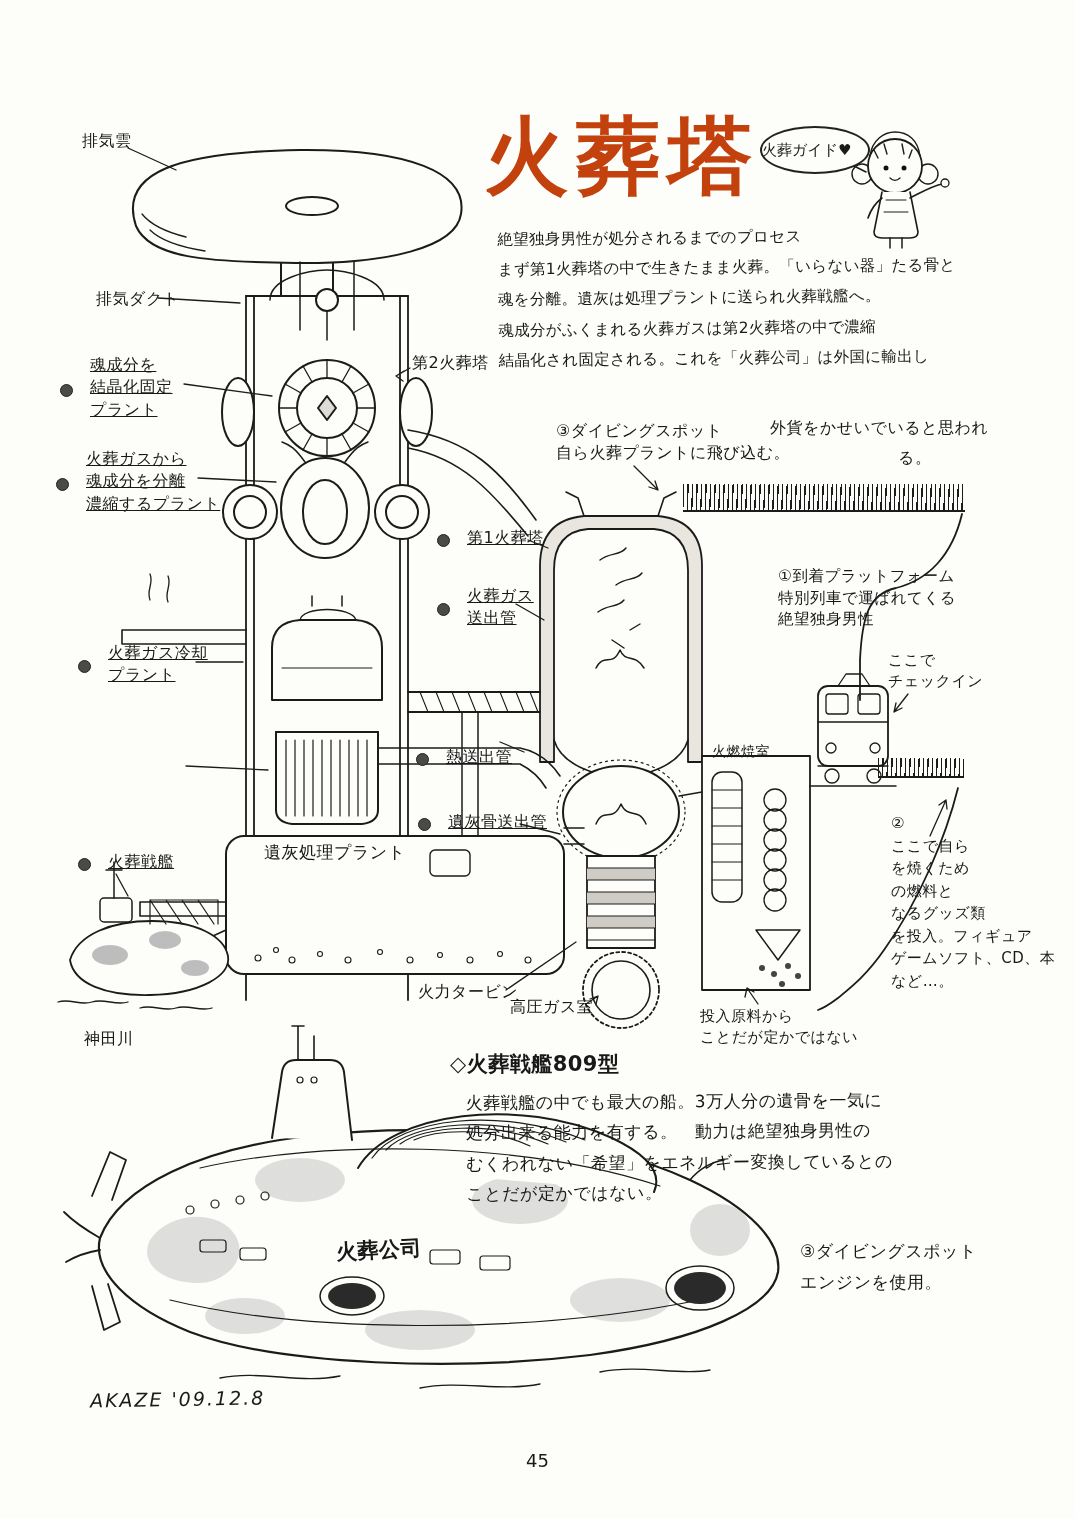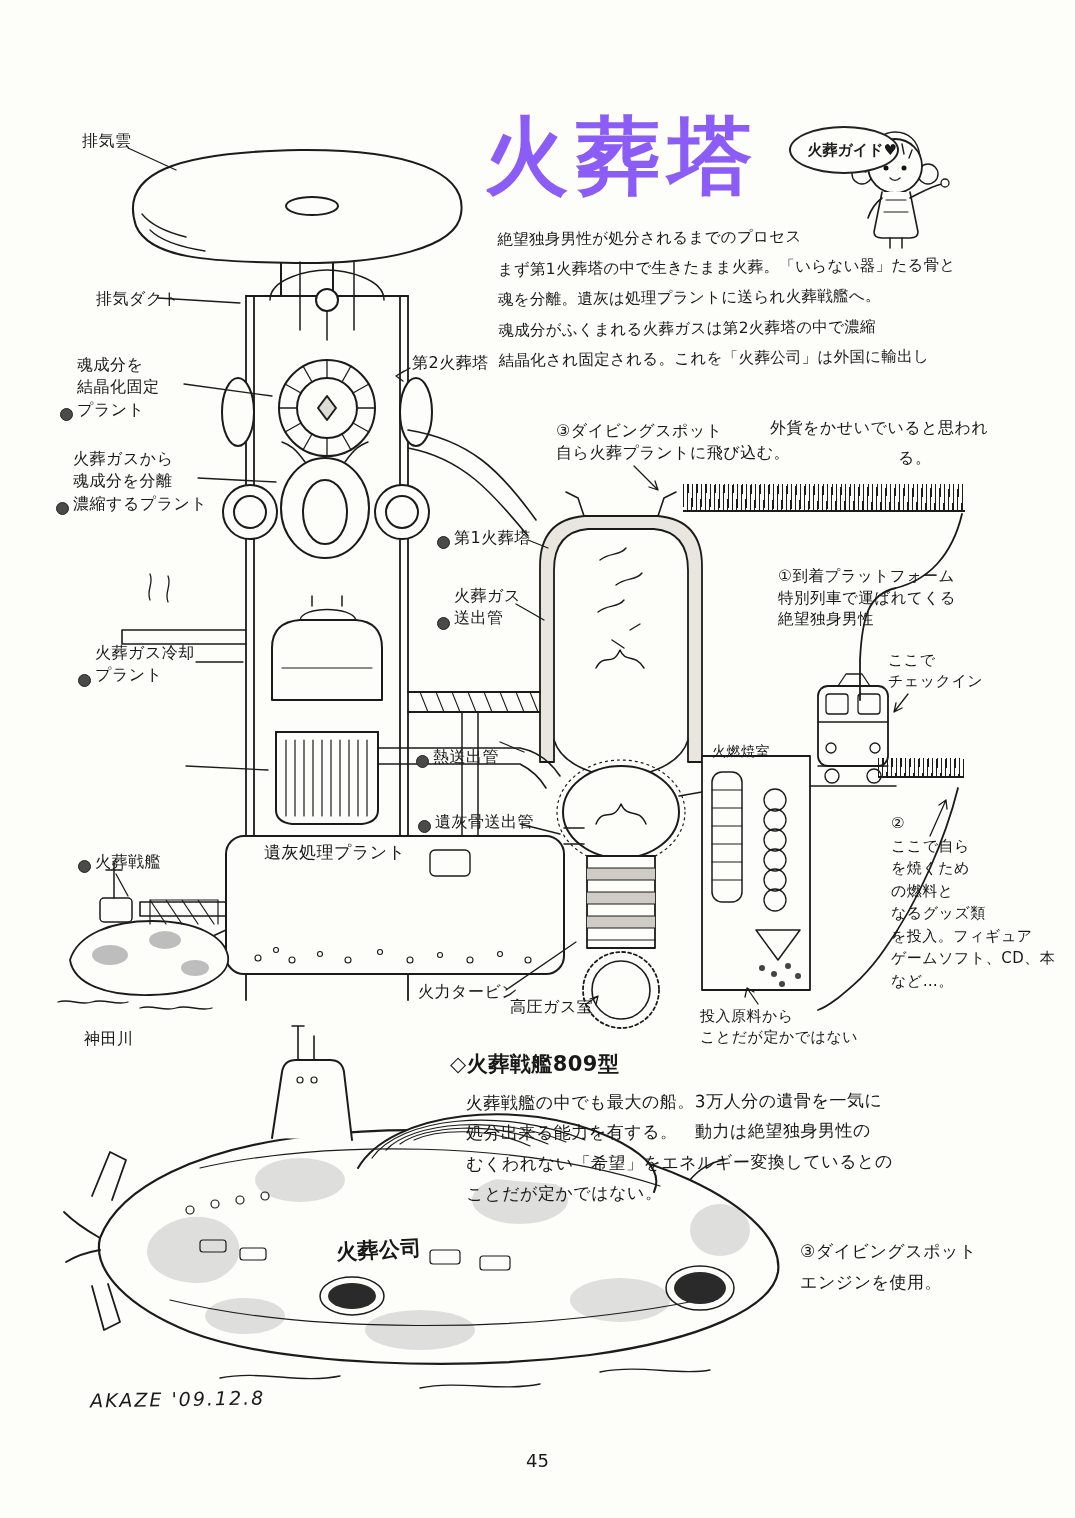--- a/index.html
+++ b/index.html
@@ -5,31 +5,31 @@
   html,body{margin:0;padding:0;background:#ffffff;}
   .page{
     position:relative; width:1075px; height:1518px; overflow:hidden;
     background:#fdfdfa; font-family:"DejaVu Sans",sans-serif; color:#1a1a1a;
   }
   .art{position:absolute; left:0; top:0;}
   .label{
     position:absolute; font-size:16px; line-height:1.4; color:#181818;
     white-space:pre-line; letter-spacing:0.5px;
   }
-  .bulleted{display:flex; gap:4px; align-items:flex-end;}
+  .bulleted{display:flex; gap:17px; align-items:center;text-decoration:underline;}
   .dot{flex:0 0 auto; width:11px; height:11px; margin-top:5px; border-radius:50%;
        background:#4a4a48; border:1px solid #222;}
   .title{
     position:absolute; left:484px; top:100px; font-family:"DejaVu Serif",serif;
-    font-size:84px; font-weight:700; letter-spacing:8px; color:#8b5cf6;
+    font-size:84px; font-weight:700; letter-spacing:8px; color:#c2410c;
   }
   .bubble{
-    position:absolute; left:789px; top:126px; width:106px; height:44px;
+    position:absolute; left:760px; top:126px; width:106px; height:44px;
     border:2px solid #222; border-radius:50%; display:flex; align-items:center;
-    justify-content:flex-end; font-size:15px; background:#fdfdfa;font-weight:bold;
+    justify-content:flex-start; font-size:15px; background:#fdfdfa;
   }
   .intro{
     position:absolute; left:498px; top:222px; width:488px; font-size:15.5px;
     line-height:1.95; white-space:pre-line; transform:rotate(-0.6deg); letter-spacing:0.3px;
   }
   .grass{position:absolute; border-bottom:2px solid #1b1b1b;
     background:repeating-linear-gradient(92deg,#1b1b1b 0px,#1b1b1b 1.3px,transparent 1.3px,transparent 4.5px);}
   #grass1{left:683px; top:484px; width:282px; height:26px;}
   #grass2{left:878px; top:758px; width:86px; height:18px;}
 

